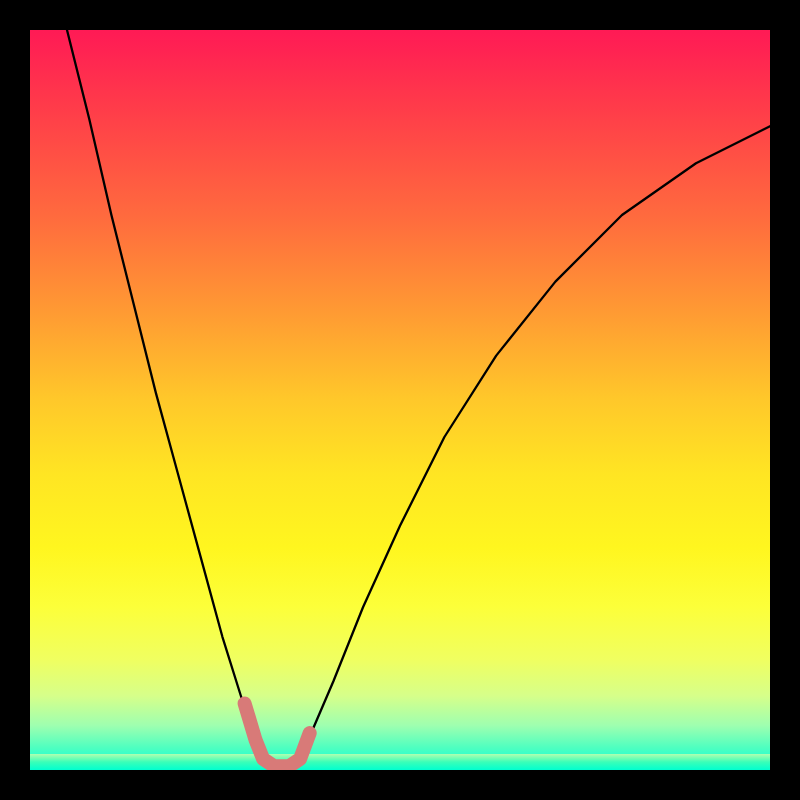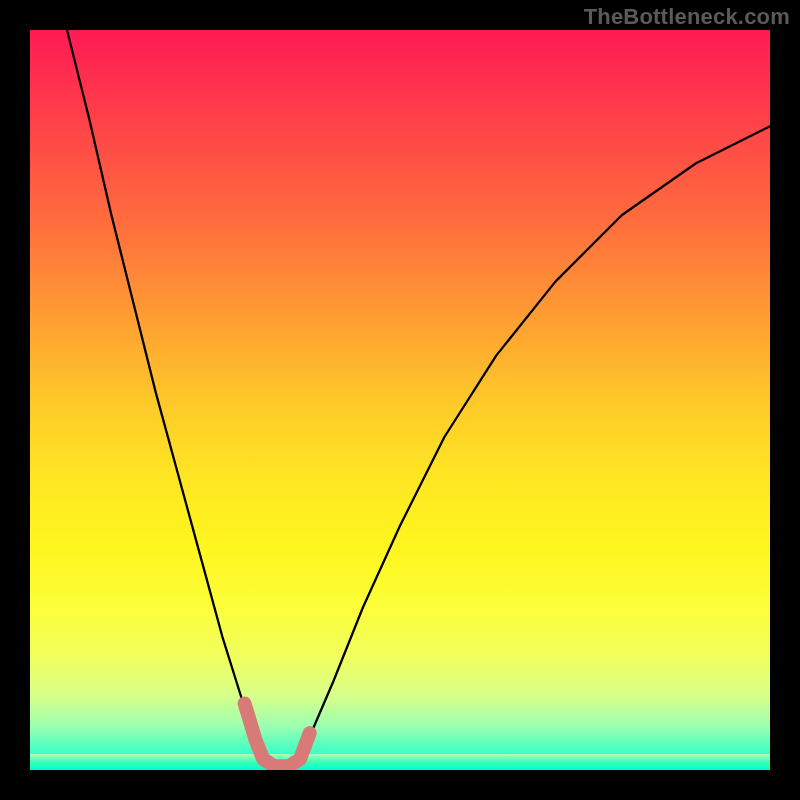--- a/index.html
+++ b/index.html
@@ -80,21 +80,20 @@
     top: 0;
     width: 100%;
     height: 100%;
   }
 </style>
 </head>
 <body>
 
 <div class="frame">
 
-  <div class="watermark">TheBottleneck.com</div>
 
   <div class="plot">
     <div class="gradient-bg"></div>
     <div class="green-band"></div>
     <svg class="curves" viewBox="0 0 740 740" preserveAspectRatio="none">
       <g>
           <path d="M37.0 0.0 L59.2 88.8 L81.4 185.0 L103.6 273.8 L125.8 362.6 L148.0 444.0 L170.2 525.4 L192.4 606.8 L210.9 666.0 L225.7 710.4 L236.8 732.6" fill="none" stroke="#000000" stroke-width="2.3" stroke-linecap="round" stroke-linejoin="round"></path>
           <path d="M266.4 732.6 L281.2 703.0 L303.4 651.2 L333.0 577.2 L370.0 495.8 L414.4 407.0 L466.2 325.6 L525.4 251.6 L592.0 185.0 L666.0 133.2 L740.0 96.2" fill="none" stroke="#000000" stroke-width="2.3" stroke-linecap="round" stroke-linejoin="round"></path>
           <path d="M214.6 673.4 L225.7 710.4 L233.1 728.9 L244.2 736.3 L259.0 736.3 L270.1 728.9 L279.7 703.0" fill="none" stroke="#d87a78" stroke-width="14" stroke-linecap="round" stroke-linejoin="round"></path>
         </g>

